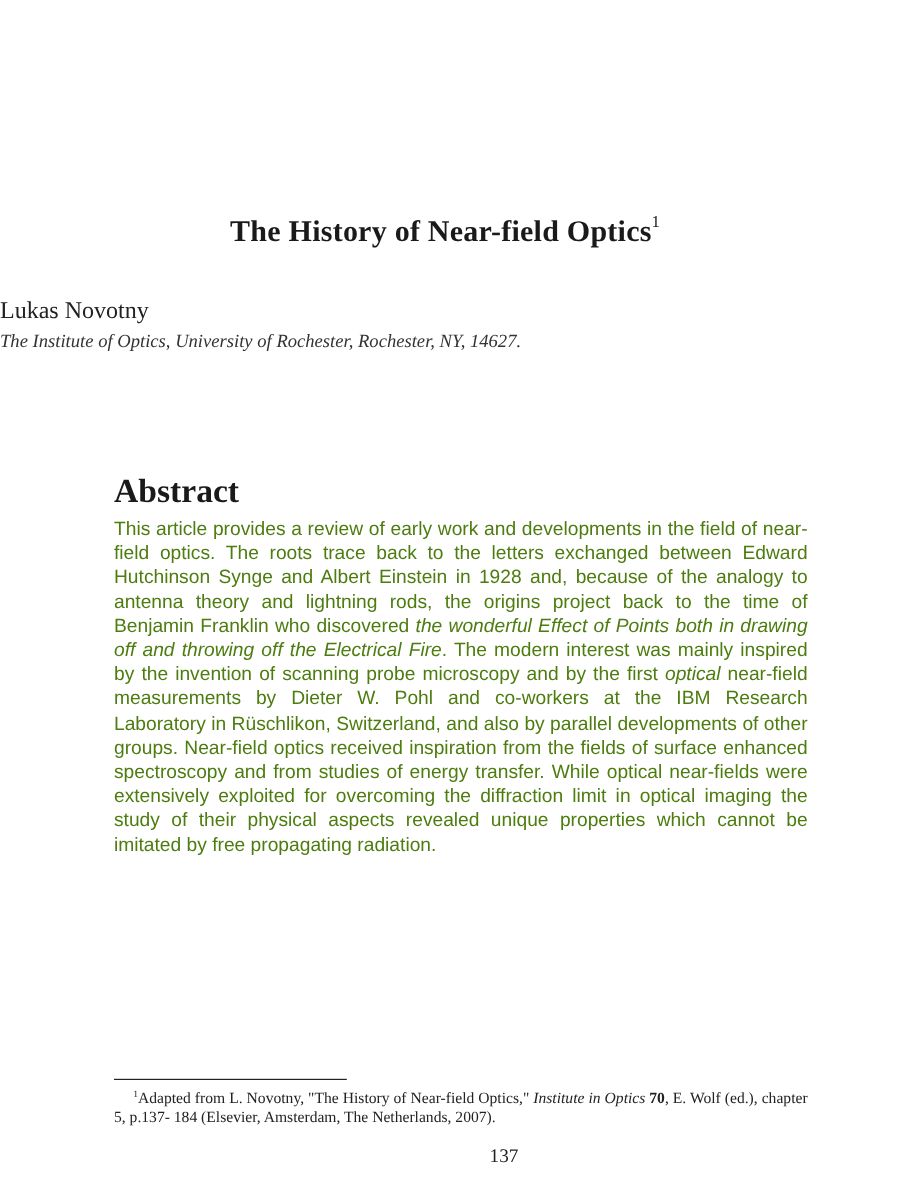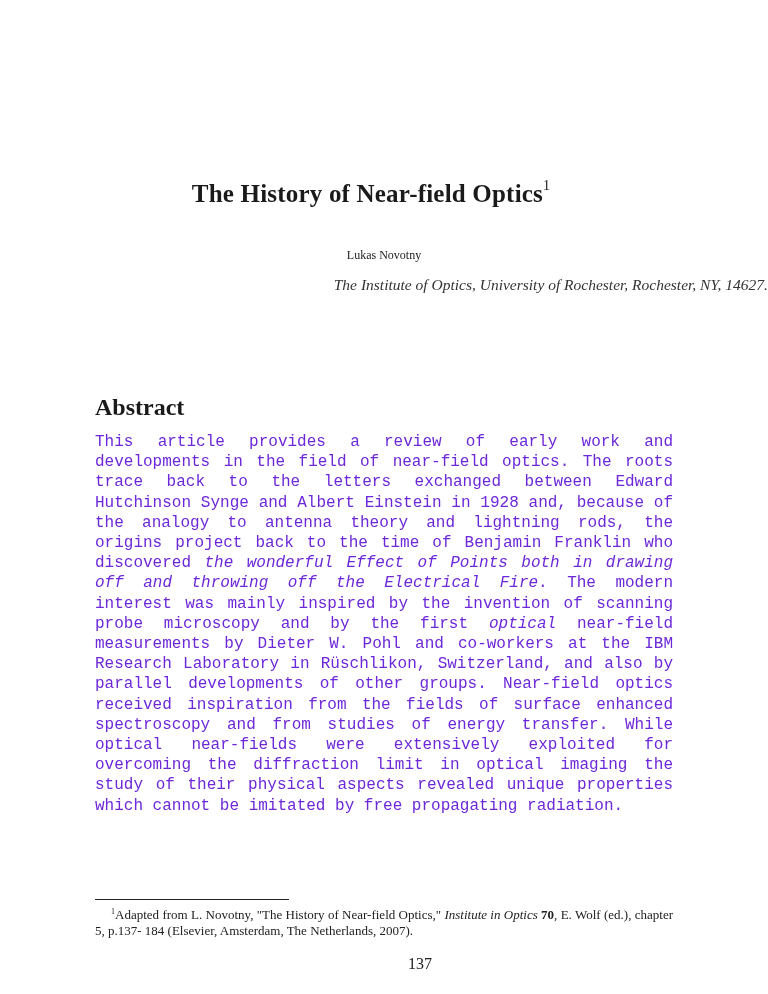--- a/index.html
+++ b/index.html
@@ -8,35 +8,35 @@
     font-family: "DejaVu Serif", "Liberation Serif", serif;
     color: #222;
   }
   .title {
     position: absolute; top: 178px; left: 0; width: 742px; text-align: center;
     font-family: "Liberation Serif", serif; font-weight: bold; font-size: 25px;
     letter-spacing: 0.2px; color: #1a1a1a;
   }
   .title sup { font-weight: normal; font-size: 14px; vertical-align: 12px; }
   .author {
-    position: absolute; top: 248px; left: 0; width: 768px; text-align: center;
-    font-family: "Liberation Serif", serif; font-size: 12px; color: #222;
+    position: absolute; top: 248px; left: 0; width: 768px; text-align: left;
+    font-family: "Liberation Serif", serif; font-size: 20px; color: #222;
   }
   .affil {
-    position: absolute; top: 276px; left: 0; width: 768px; text-align: right;
+    position: absolute; top: 276px; left: 0; width: 768px; text-align: left;
     font-family: "Liberation Serif", serif; font-style: italic; font-size: 15.5px; color: #333;
   }
   .abs-heading {
     position: absolute; top: 394px; left: 95px;
-    font-family: "Liberation Serif", serif; font-weight: bold; font-size: 24px; color: #1a1a1a;
+    font-family: "Liberation Serif", serif; font-weight: bold; font-size: 28px; color: #1a1a1a;
   }
   .abstract {
     position: absolute; top: 432px; left: 95px; width: 578px;
-    font-family: Liberation Mono, monospace; font-size: 16px; line-height: 20.2px;
-    text-align: justify; color: #6d28d9;
+    font-family: Liberation Sans, sans-serif; font-size: 16px; line-height: 20.2px;
+    text-align: justify; color: #4d7c0f;
     hyphens: auto;
   }
   .abstract i { font-style: italic; }
   .fn-rule {
     position: absolute; top: 899px; left: 95px; width: 194px; height: 1px; background: #222;
   }
   .footnote {
     position: absolute; top: 904px; left: 95px; width: 578px;
     font-family: "Liberation Serif", serif; font-size: 13px; line-height: 16px; color: #222;
     text-align: justify;

